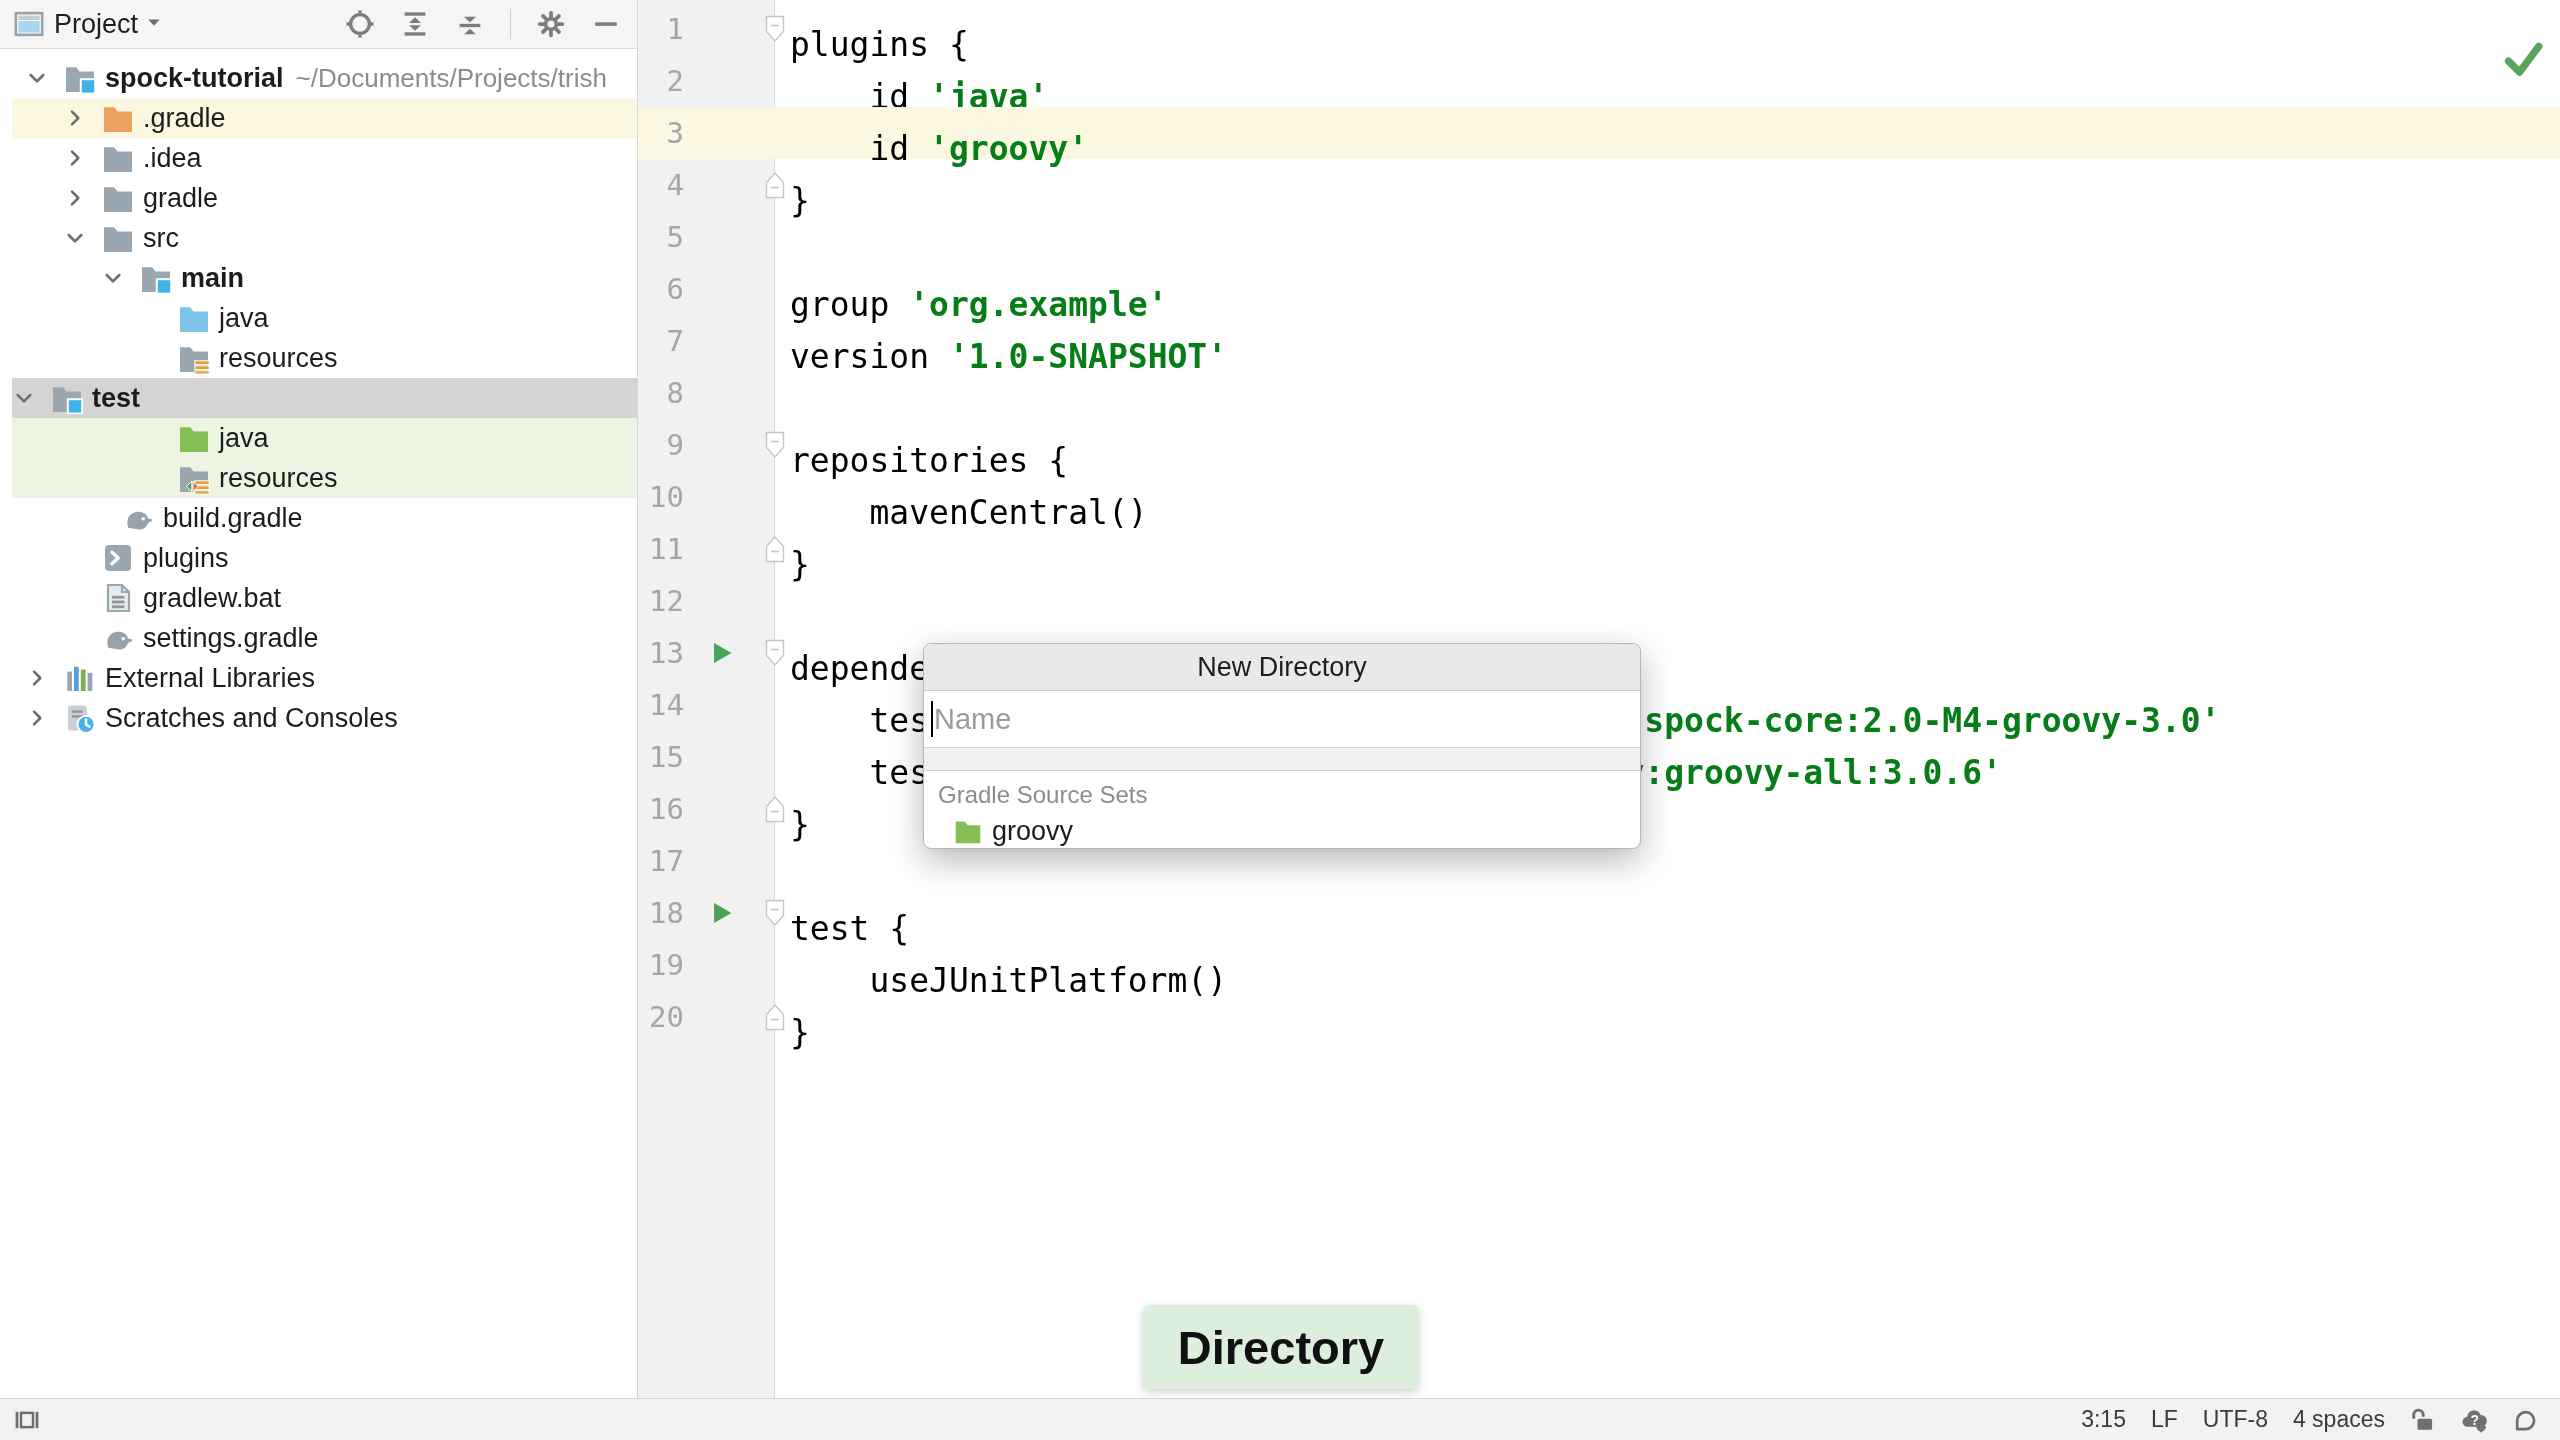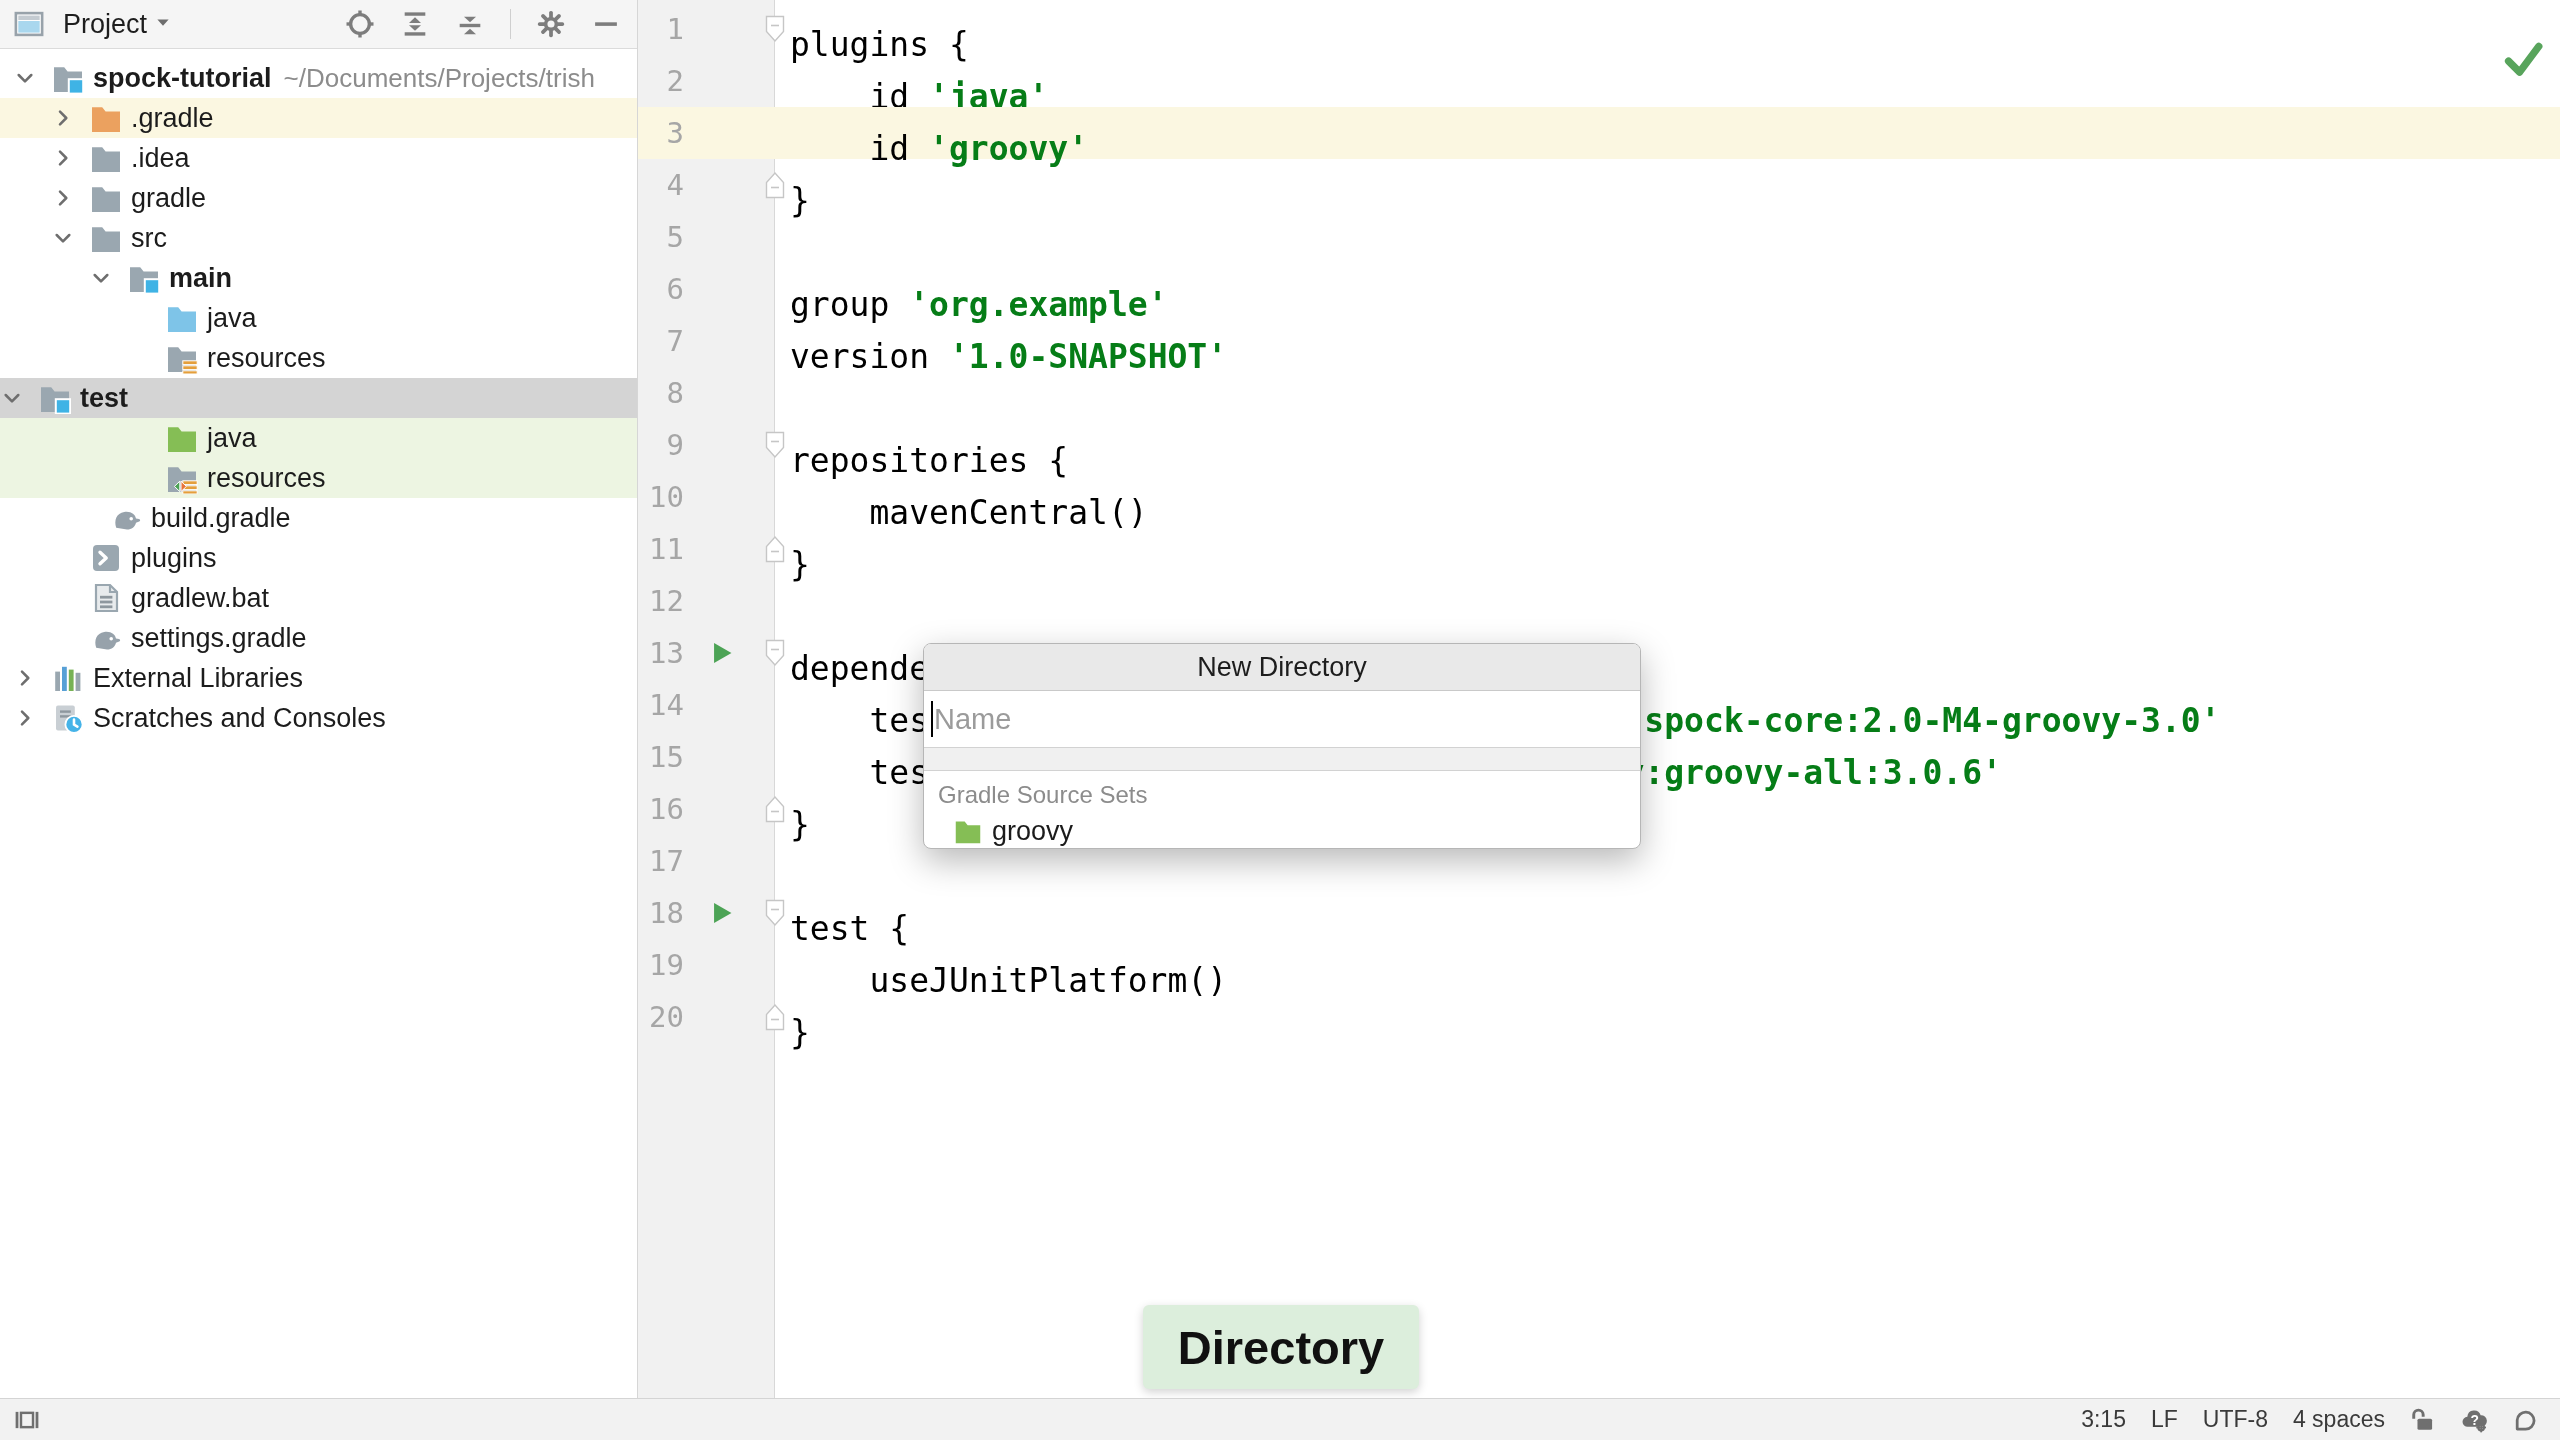--- a/index.html
+++ b/index.html
@@ -4,28 +4,28 @@
 <style>
   html,body{margin:0;padding:0}
   body{width:2560px;height:1440px;overflow:hidden;position:relative;background:#fff;
        font-family:"Liberation Sans",sans-serif;-webkit-font-smoothing:antialiased}
 
   
   #project-panel{position:absolute;left:0;top:0;width:637px;bottom:42px;background:#fff;overflow:hidden}
   #panel-border{position:absolute;left:637px;top:0;width:1px;bottom:42px;background:#D6D6D6;z-index:2}
   .panel-header{height:49px;background:#F5F5F5;border-bottom:1px solid #DBDBDB;display:flex;align-items:center;
                 padding:0 16px 0 14px;box-sizing:border-box}
-  .panel-header .ph-title{font-size:27px;color:#1d1d1d;margin:0 6px 0 19px}
+  .panel-header .ph-title{font-size:27px;color:#1d1d1d;margin:0 6px 0 10px}
   .ph-chevron svg{width:20px;height:20px}
   .ph-toolbar{margin-left:auto;display:flex;align-items:center;gap:25px}
   .tbicon{width:30px;height:30px;display:flex;align-items:center;justify-content:center}
   .tbicon svg{width:30px;height:30px}
   .tb-sep{width:1px;height:30px;background:#CFCFCF}
 
-  #tree{position:absolute;top:50px;left:0;right:0;padding-top:8px}
+  #tree{position:absolute;top:50px;left:12px;right:0;padding-top:8px}
   .tree-row{height:40px;display:flex;align-items:center;font-size:27px;color:#1c1c1c;
             white-space:nowrap;overflow:hidden}
   .tree-row.bold{font-weight:bold}
   .tree-row.hl-yellow{background:#FBF7E1}
   .tree-row.hl-green{background:#EDF5E2}
   .tree-row.hl-sel{background:#D4D4D4}
   .chevron-slot{width:39px;min-width:39px;display:flex;align-items:center}
   .chevron-slot svg{width:24px;height:24px}
   .ticon{width:32px;min-width:32px;height:32px;margin-right:9px;position:relative}
   .ticon svg{width:32px;height:32px;display:block}

